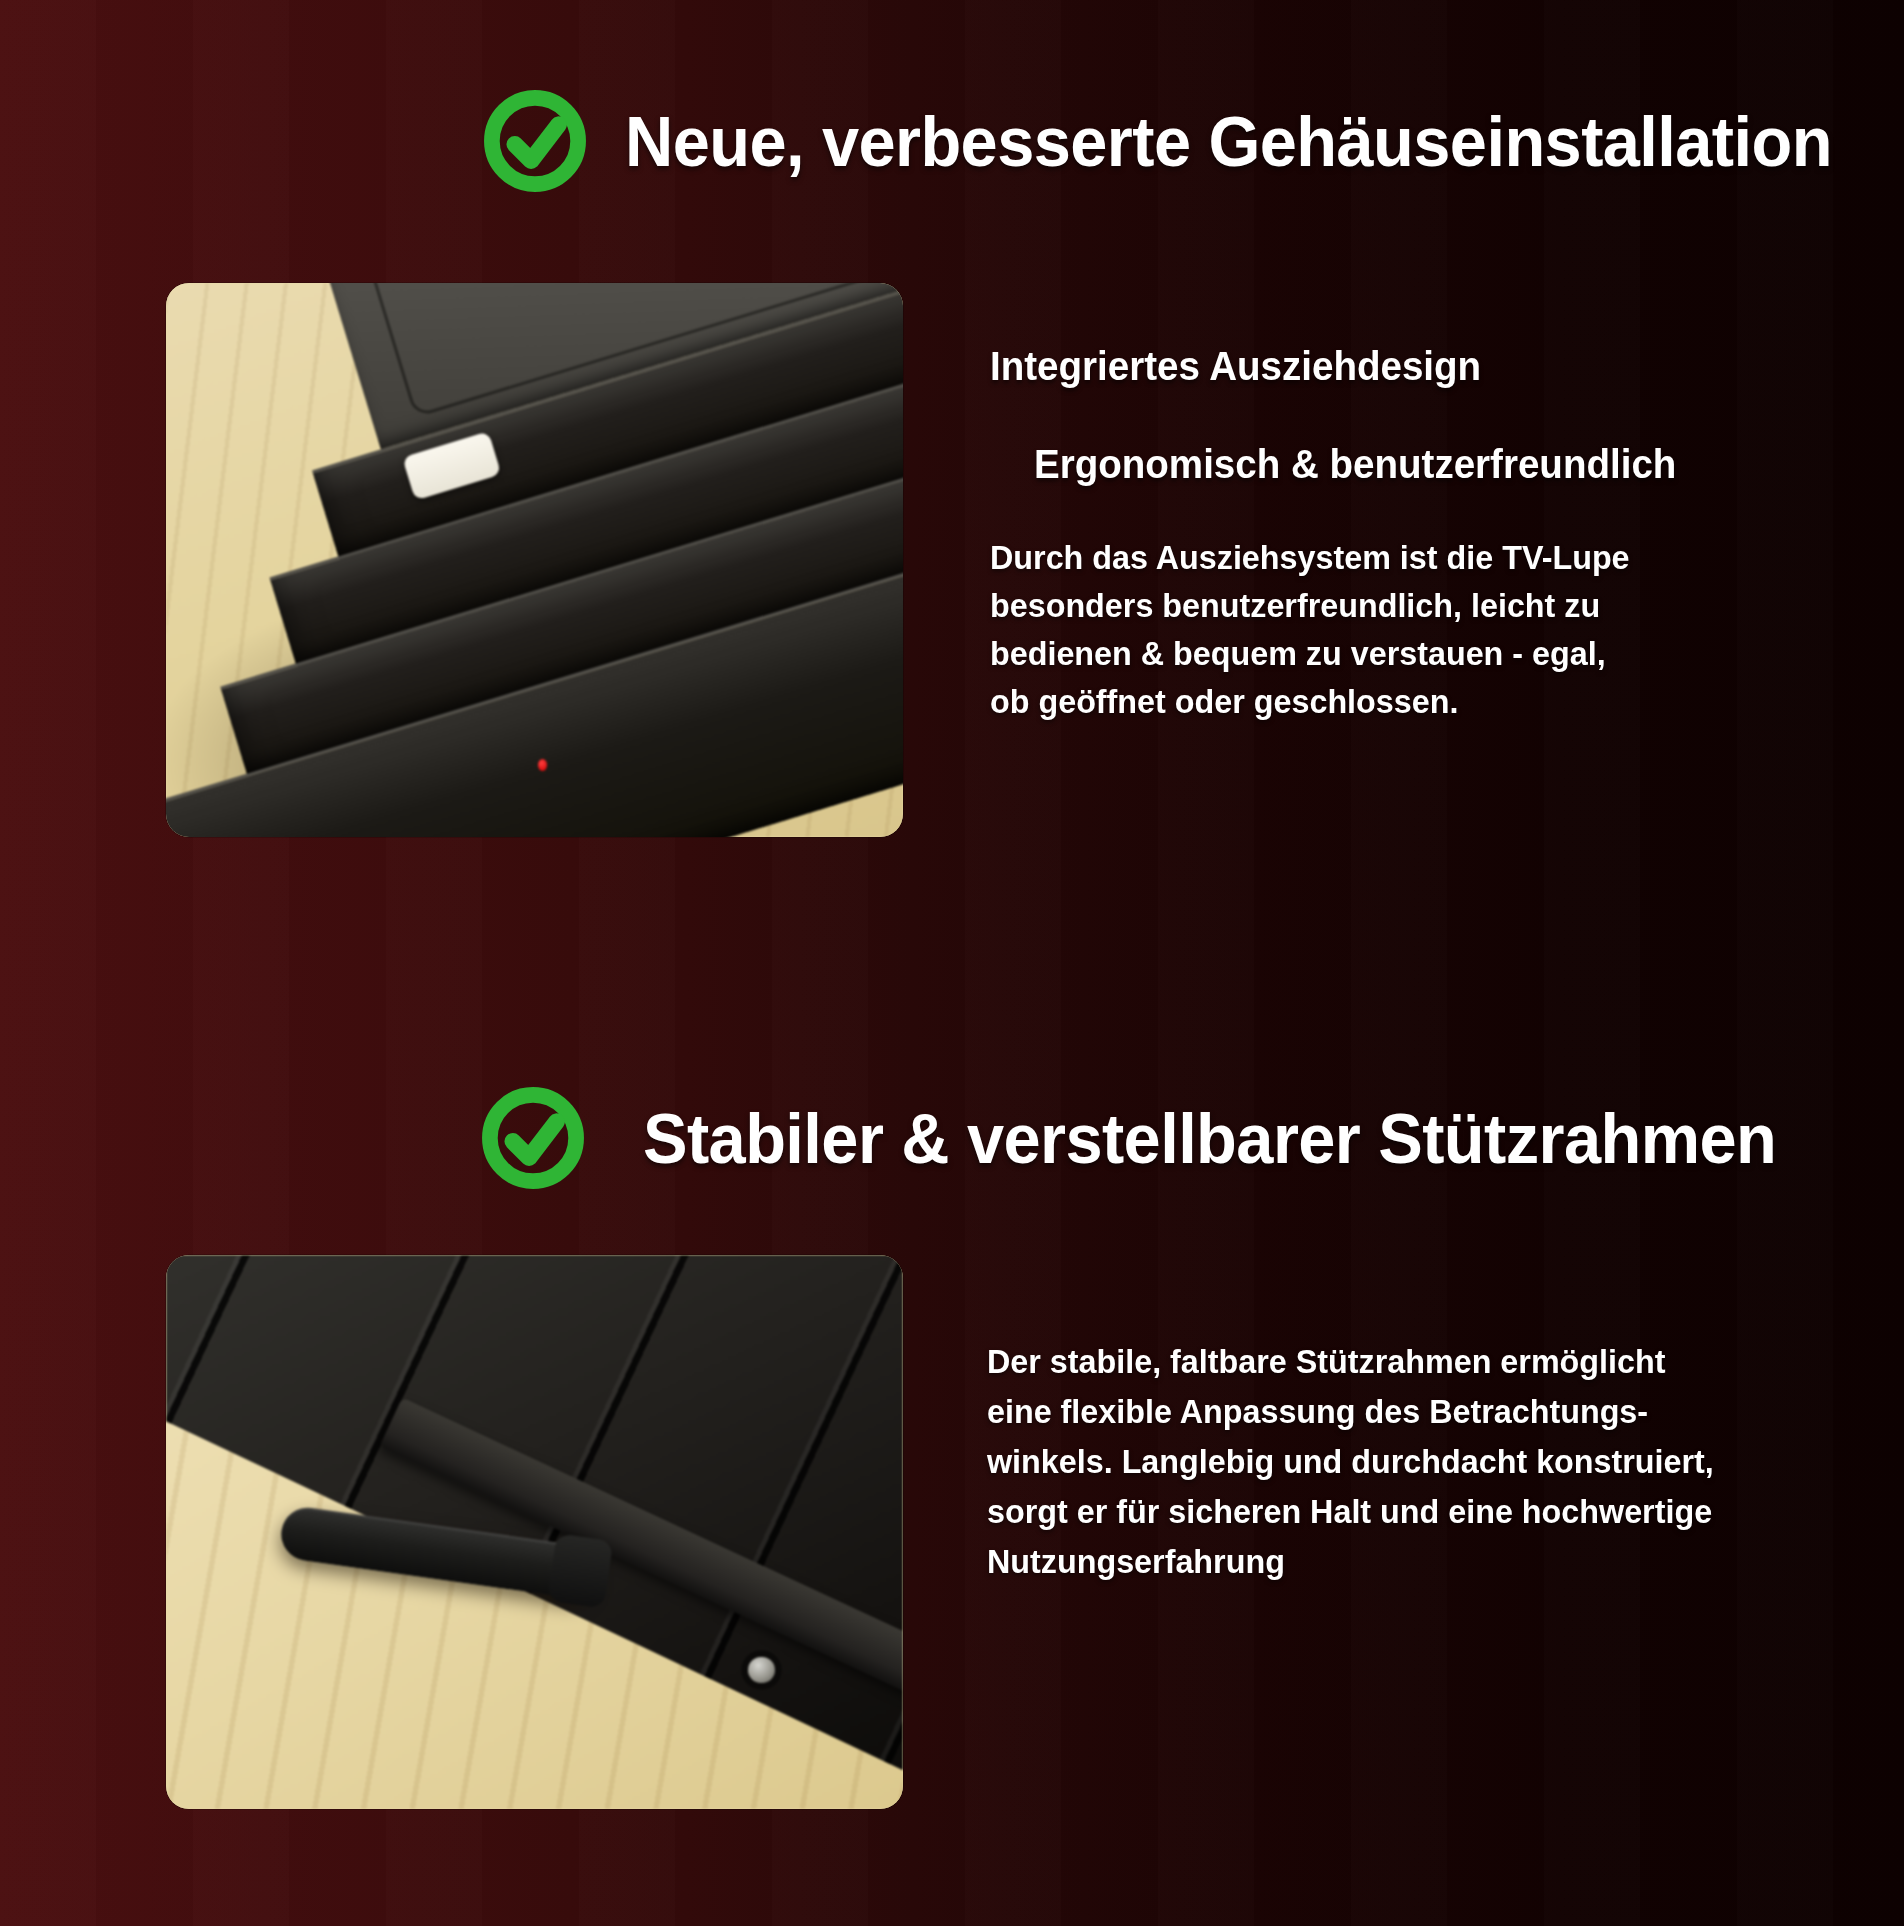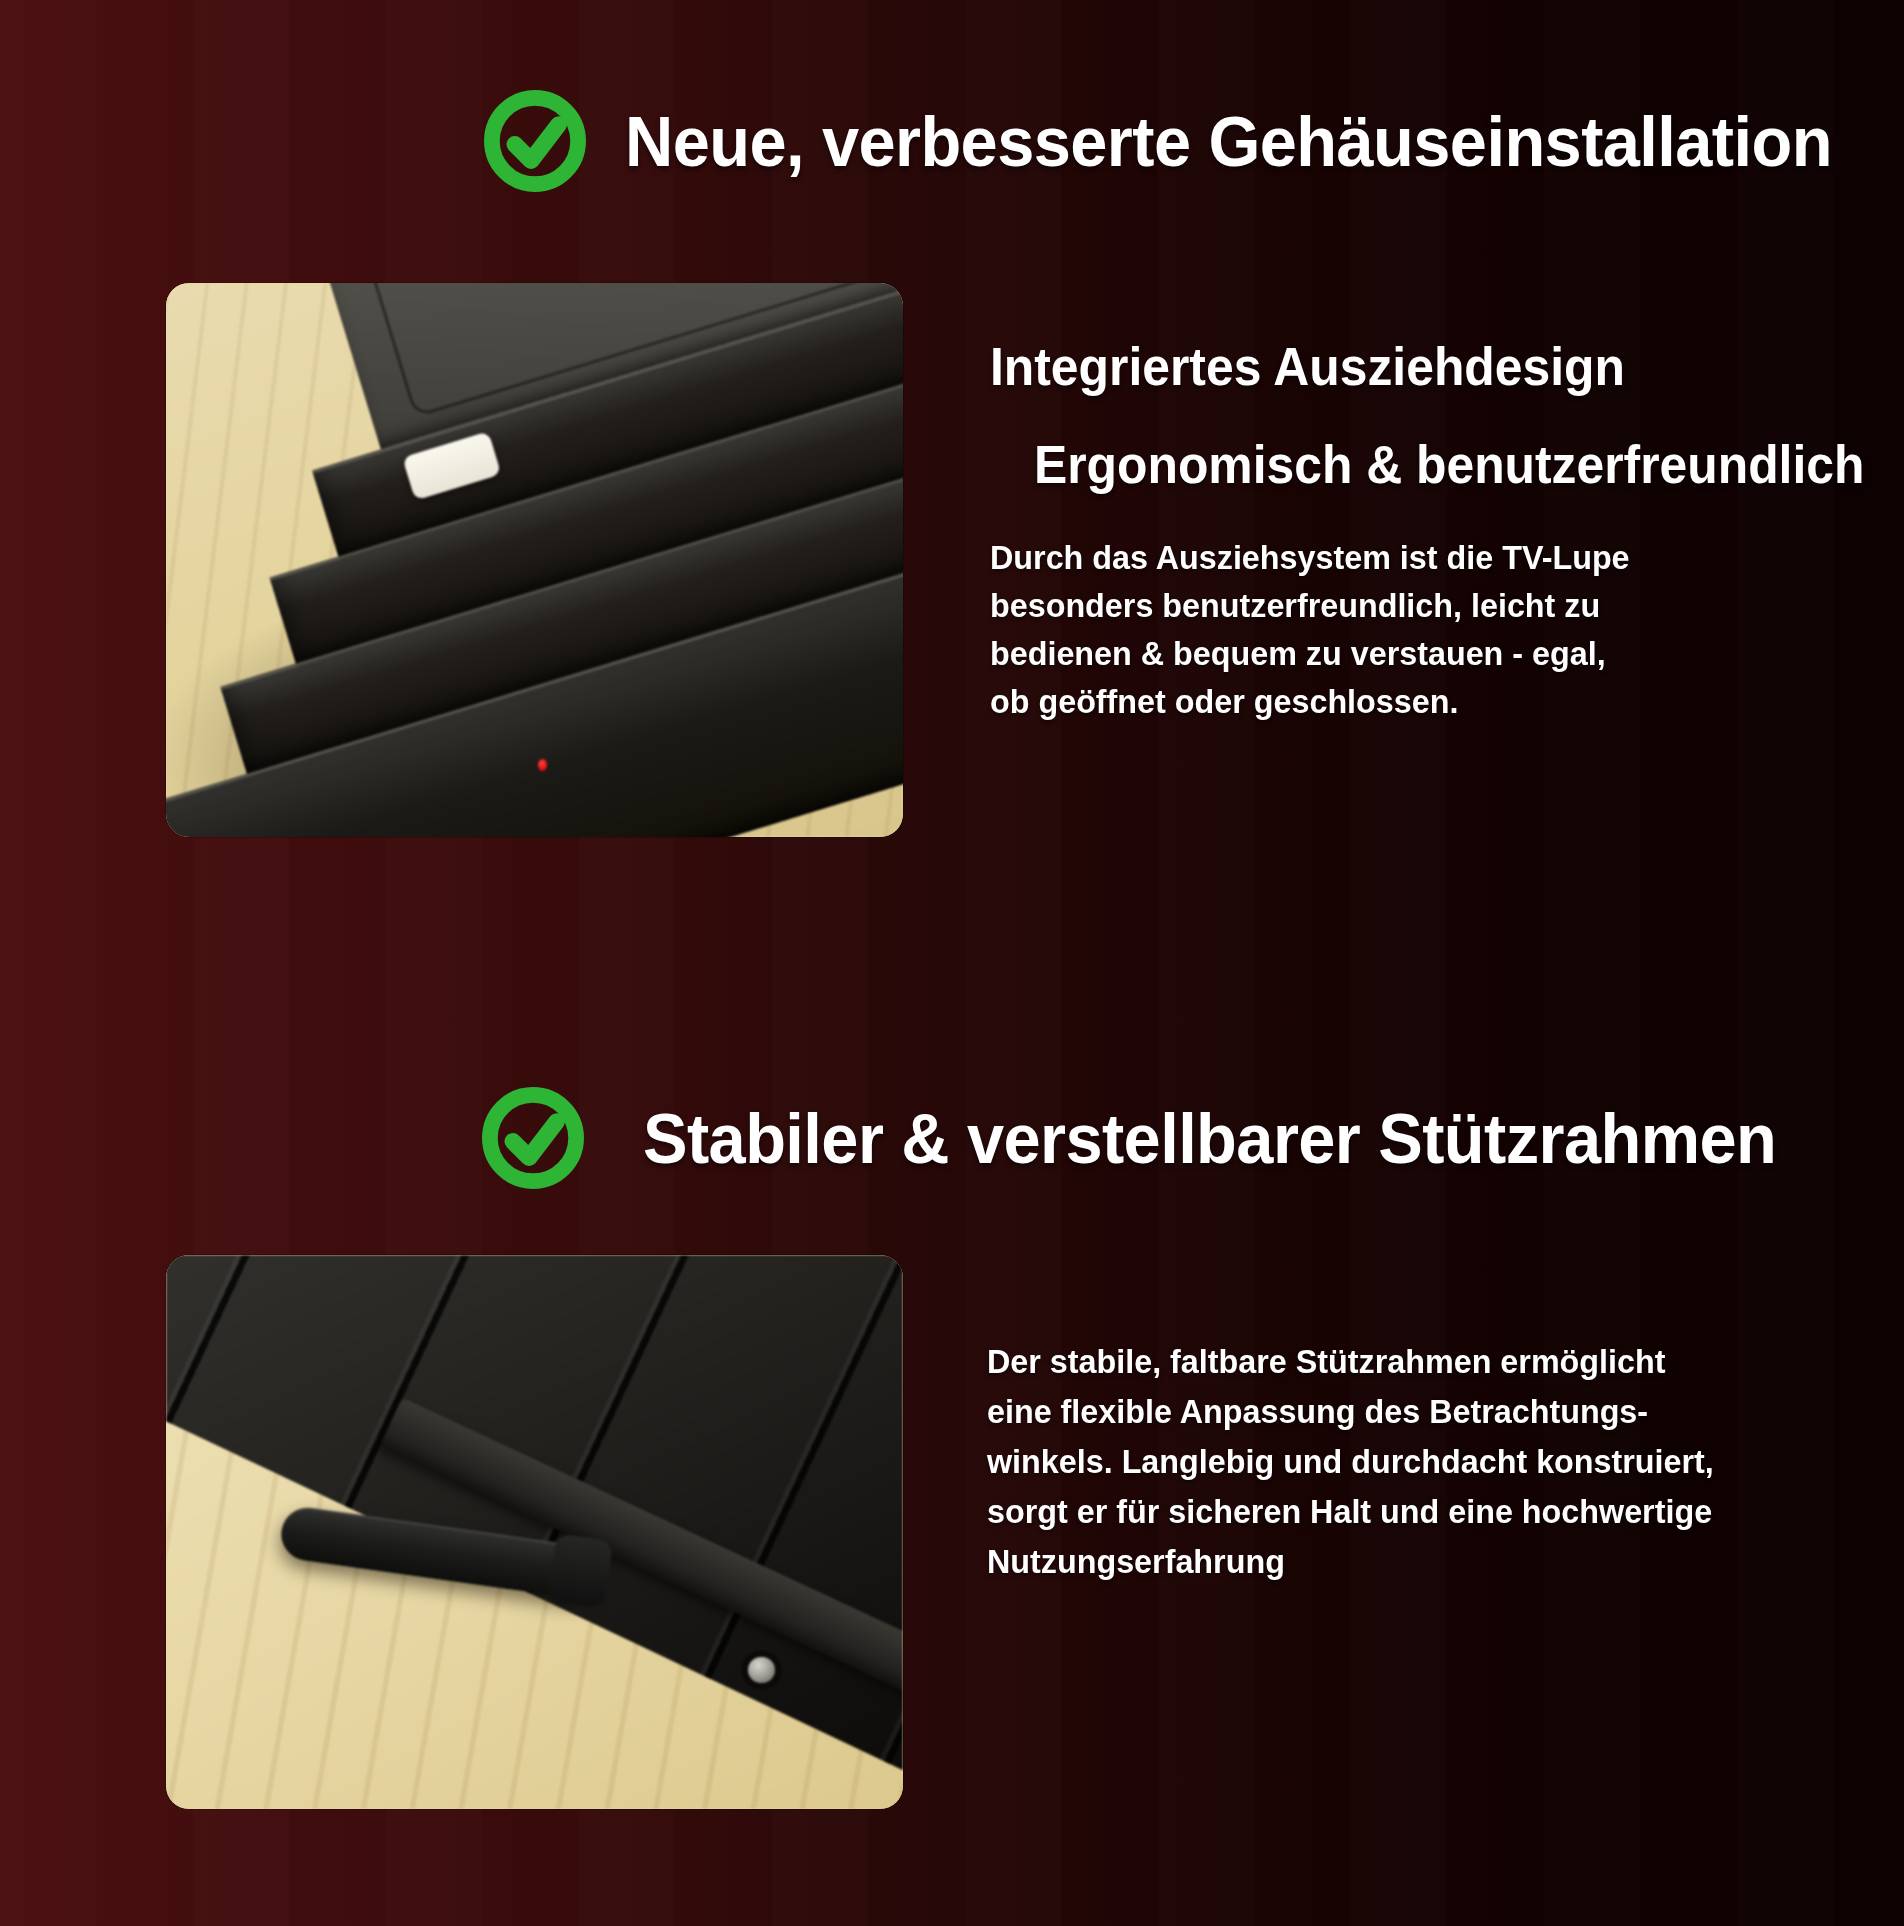--- a/index.html
+++ b/index.html
@@ -18,21 +18,21 @@
   .bands{position:absolute;inset:0;pointer-events:none;
     background:repeating-linear-gradient(90deg,
       rgba(255,255,255,.012) 0 96px, rgba(0,0,0,.022) 96px 193px);}
   
   .hdr-row{position:absolute;height:112px;display:flex;align-items:center;color:#fff;}
   .check{width:112px;height:112px;display:block;color:var(--accent-green,#2fb535);}
   .check svg{width:100%;height:100%;display:block;}
   .h1{font-size:71px;font-weight:700;letter-spacing:-0.6px;
       text-shadow:0 3px 5.4px rgba(0,0,0,.55);white-space:nowrap;}
   .cond{display:inline-block;transform:scaleX(.94);transform-origin:left center;}
-  .sub{position:absolute;color:#fff;font-size:53px;font-weight:700;line-height:47px;
+  .sub{position:absolute;color:#fff;font-size:41px;font-weight:700;line-height:47px;
        text-shadow:0 3px 4.8px rgba(0,0,0,.55);white-space:nowrap;}
   .body-text{position:absolute;color:#fff;font-size:34px;font-weight:700;
        white-space:pre-line;text-shadow:0 2.4px 4.2px rgba(0,0,0,.55);
        transform:scaleX(.95);transform-origin:top left;}
   .lh1{line-height:48px;}
   .lh2{line-height:50px;}
   
   .photo{position:absolute;width:737px;height:554px;border-radius:23px;overflow:hidden;
          background:var(--wood,#e8d8a6);box-shadow:0 0 0 0.6px rgba(0,0,0,.35);}
   .scene{position:absolute;inset:0;filter:blur(1.2px);}

